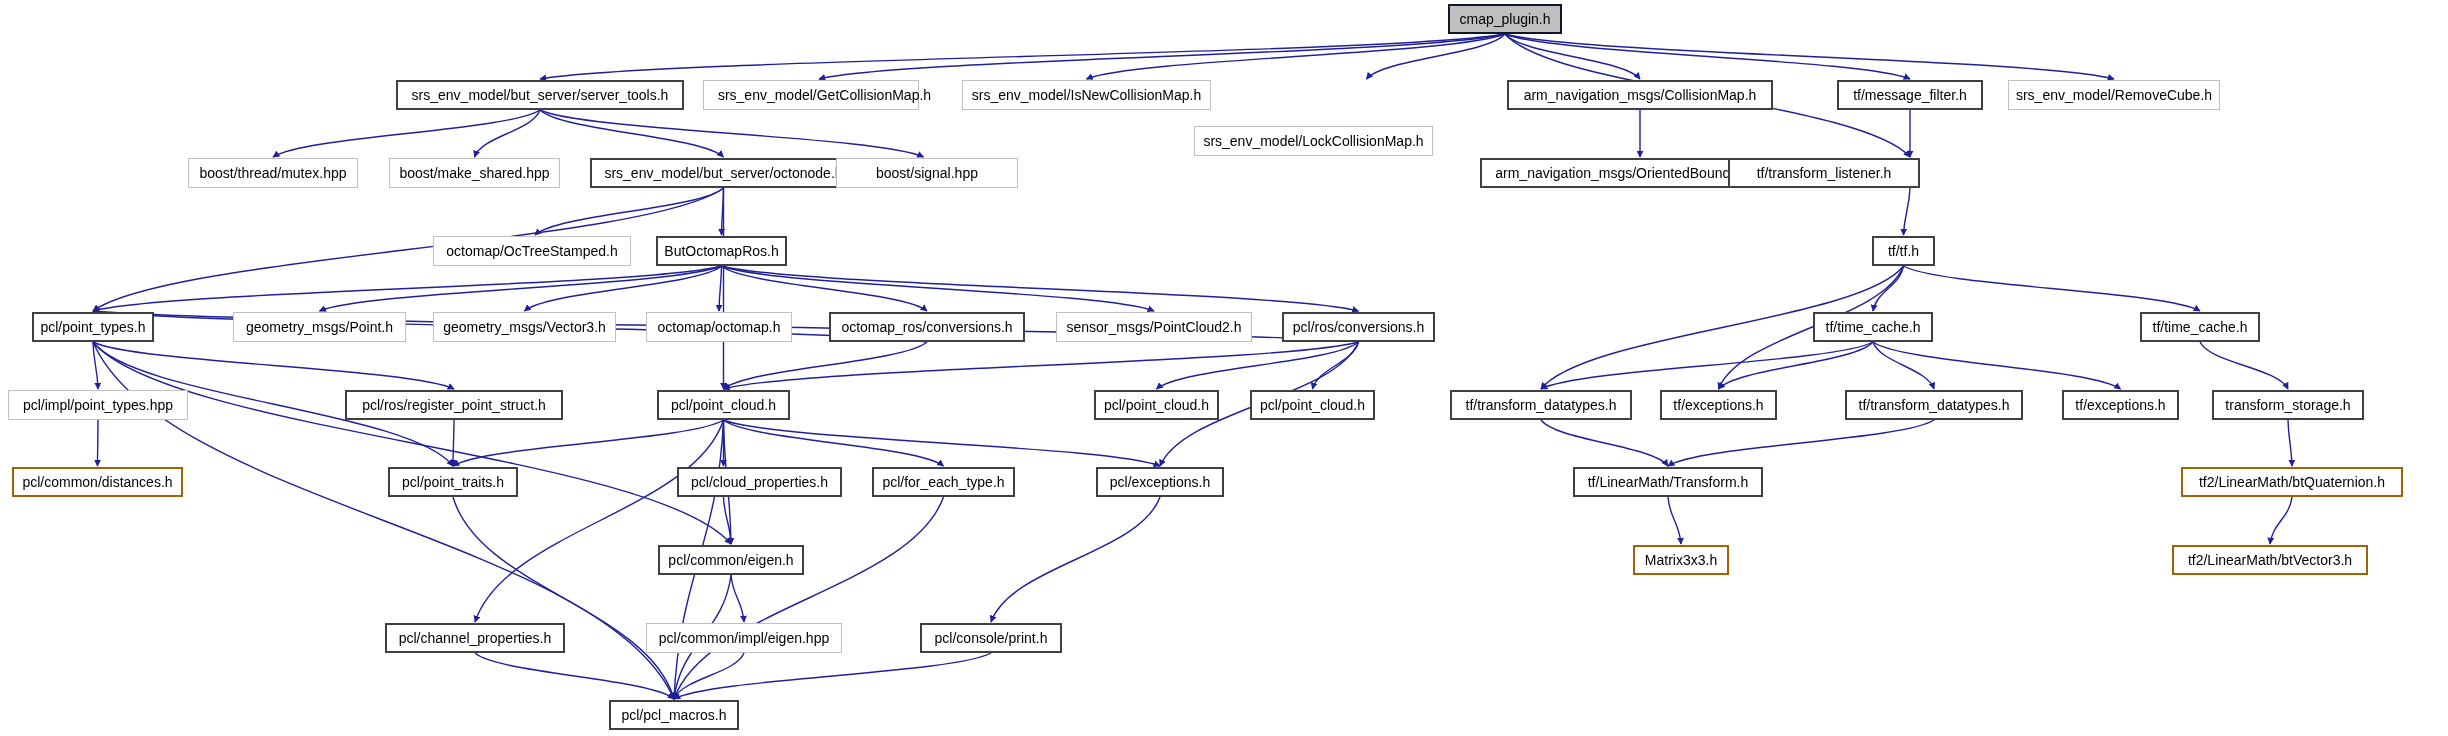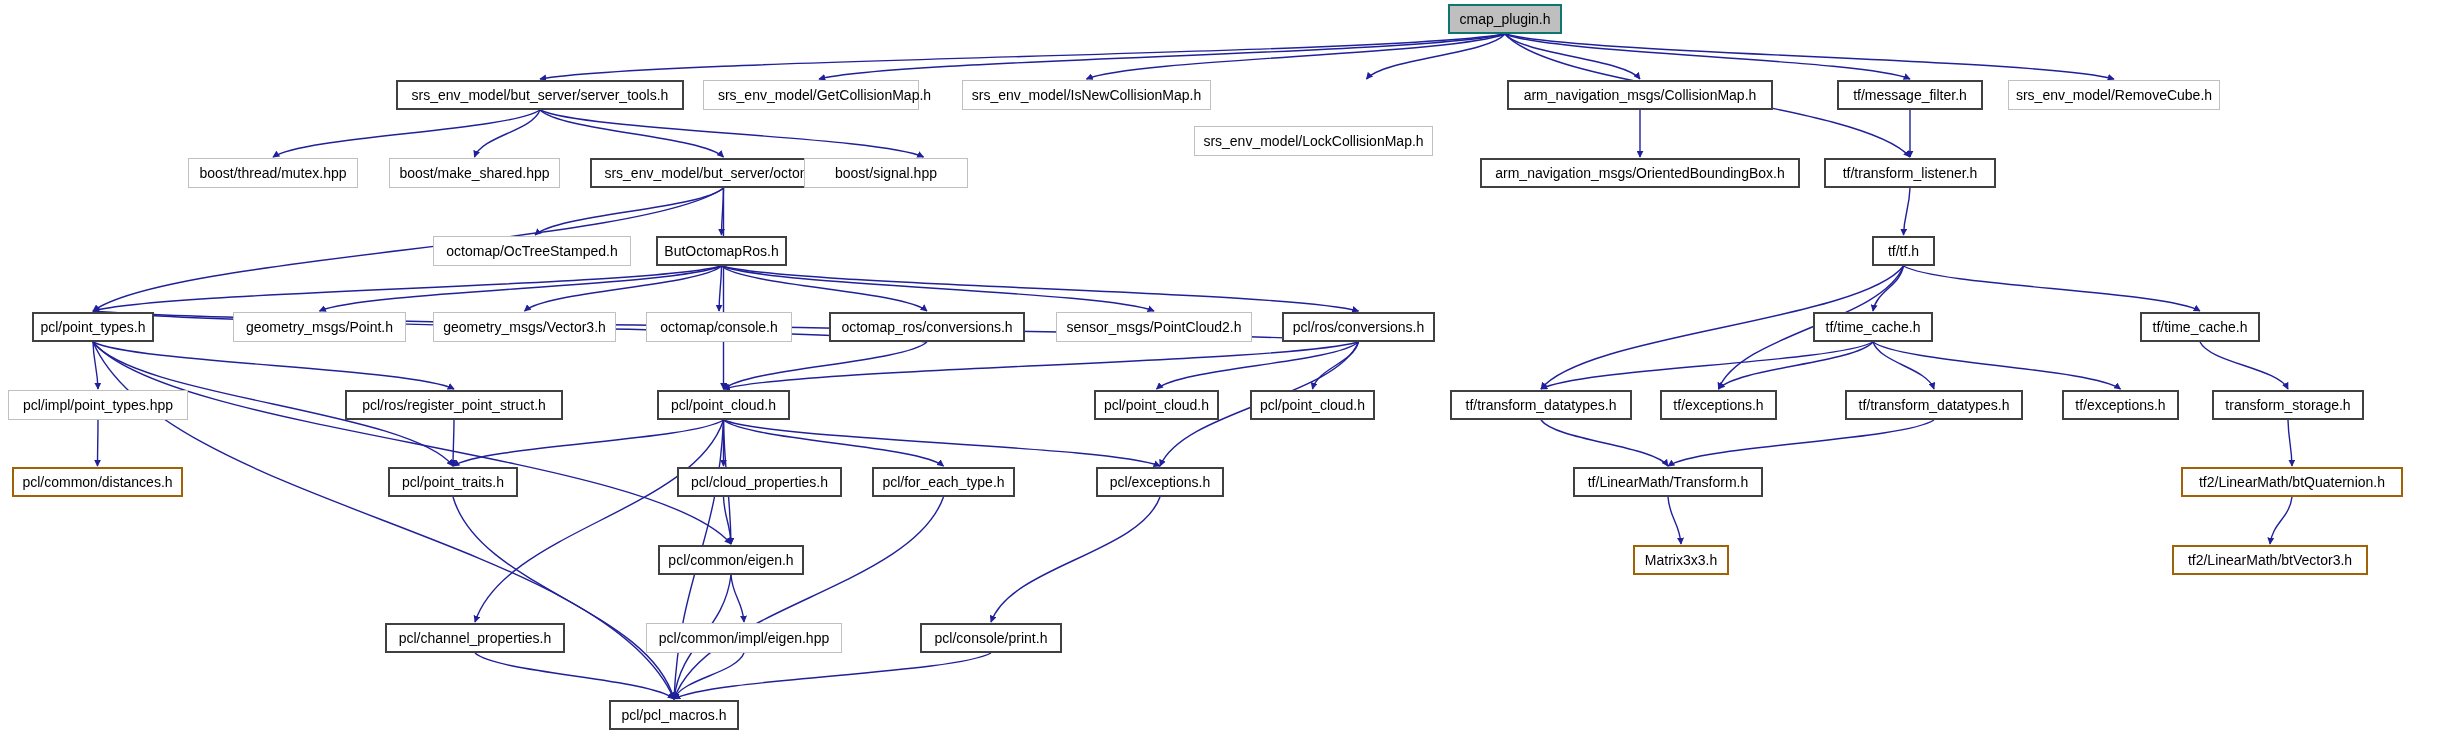--- a/index.html
+++ b/index.html
@@ -39,21 +39,21 @@
     cursor: pointer;
   }
   .node.bold {
     border: 2px solid #404040;
   }
   .node.red {
     border: 2px solid #a16207;
   }
   .node.root {
     background: #bfbfbf;
-    border: 2px solid #0f766e;
+    border: 2px solid #0f172a;
   }
   .node .lbl {
     pointer-events: none;
   }
 </style>
 </head>
 <body>
 
 <div id="graph-root">
   <svg id="edge-layer" viewBox="0 0 2448 736" xmlns="http://www.w3.org/2000/svg">
@@ -162,27 +162,27 @@
       </div>
       <div class="node " style="left: 188px; top: 158px; width: 170px;">
         <span class="lbl">boost/thread/mutex.hpp</span>
       </div>
       <div class="node " style="left: 389px; top: 158px; width: 171px;">
         <span class="lbl">boost/make_shared.hpp</span>
       </div>
       <div class="node bold" style="left: 590px; top: 158px; width: 267px;">
         <span class="lbl">srs_env_model/but_server/octonode.h</span>
       </div>
-      <div class="node " style="left: 804px; top: 158px; width: 164px;">
+      <div class="node " style="left: 836px; top: 158px; width: 182px;">
         <span class="lbl">boost/signal.hpp</span>
       </div>
       <div class="node bold" style="left: 1480px; top: 158px; width: 320px;">
         <span class="lbl">arm_navigation_msgs/OrientedBoundingBox.h</span>
       </div>
-      <div class="node bold" style="left: 1824px; top: 158px; width: 172px;">
+      <div class="node bold" style="left: 1728px; top: 158px; width: 192px;">
         <span class="lbl">tf/transform_listener.h</span>
       </div>
       <div class="node " style="left: 433px; top: 236px; width: 198px;">
         <span class="lbl">octomap/OcTreeStamped.h</span>
       </div>
       <div class="node bold" style="left: 656px; top: 236px; width: 131px;">
         <span class="lbl">ButOctomapRos.h</span>
       </div>
       <div class="node bold" style="left: 1872px; top: 236px; width: 63px;">
         <span class="lbl">tf/tf.h</span>
@@ -190,21 +190,21 @@
       <div class="node bold" style="left: 32px; top: 312px; width: 122px;">
         <span class="lbl">pcl/point_types.h</span>
       </div>
       <div class="node " style="left: 233px; top: 312px; width: 173px;">
         <span class="lbl">geometry_msgs/Point.h</span>
       </div>
       <div class="node " style="left: 433px; top: 312px; width: 183px;">
         <span class="lbl">geometry_msgs/Vector3.h</span>
       </div>
       <div class="node " style="left: 646px; top: 312px; width: 146px;">
-        <span class="lbl">octomap/console.h</span>
+        <span class="lbl">octomap/octomap.h</span>
       </div>
       <div class="node bold" style="left: 829px; top: 312px; width: 196px;">
         <span class="lbl">octomap_ros/conversions.h</span>
       </div>
       <div class="node " style="left: 1056px; top: 312px; width: 196px;">
         <span class="lbl">sensor_msgs/PointCloud2.h</span>
       </div>
       <div class="node bold" style="left: 1282px; top: 312px; width: 153px;">
         <span class="lbl">pcl/ros/conversions.h</span>
       </div>

